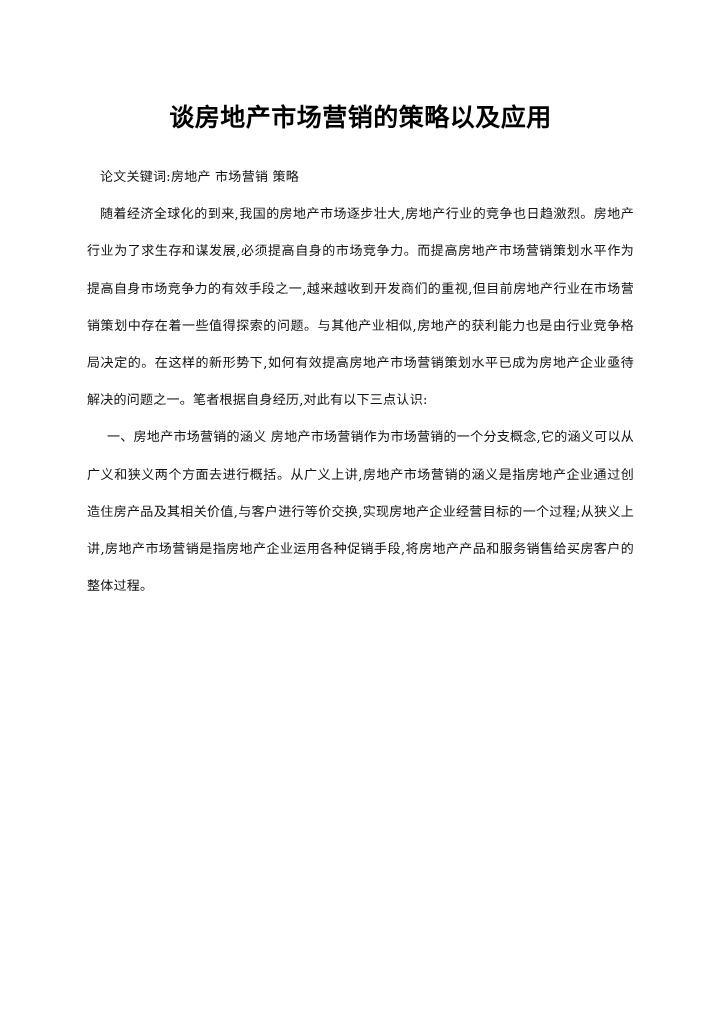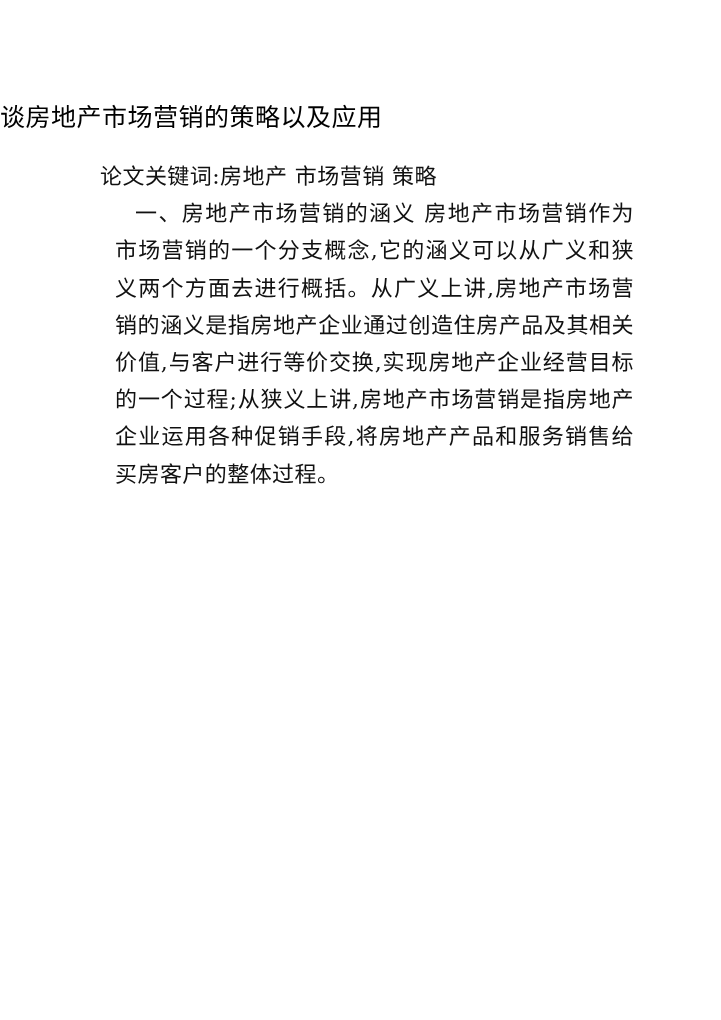--- a/index.html
+++ b/index.html
@@ -19,67 +19,67 @@
     color: #0a0a0a;
     box-sizing: border-box;
   }
 
   
   .doc-title {
     position: absolute;
     top: 84px;
     left: 0;
     width: 721px;
-    text-align: left;
+    text-align: center;
     font-size: 25px;
     line-height: 34px;
-    font-weight: 400;
+    font-weight: 700;
     letter-spacing: 0.5px;
     color: #000000;
     font-family: "DejaVu Serif", "Liberation Serif", serif;
   }
 
   
   .body-block {
     position: absolute;
     top: 158px;
     left: 87px;
     width: 547px;
   }
 
   .para {
     margin: 0;
-    font-size: 22px;
+    font-size: 13px;
     line-height: 37.2px;
     text-align: justify;
     text-justify: inter-ideograph;
     letter-spacing: 0.02em;
     color: #111111;
     word-break: break-all;
   }
 
   .para.indent {
     text-indent: 13px;
   }
 
   .para.indent-wide {
     text-indent: 20px;
-    margin-left: 28px;
   }
 </style>
 </head>
 <body>
 
 <div class="page">
 
   <h1 class="doc-title">谈房地产市场营销的策略以及应用</h1>
 
   <div class="body-block">
 
     <p class="para indent">论文关键词:房地产  市场营销  策略</p>
 
 
+    <p class="para indent">随着经济全球化的到来,我国的房地产市场逐步壮大,房地产行业的竞争也日趋激烈。房地产行业为了求生存和谋发展,必须提高自身的市场竞争力。而提高房地产市场营销策划水平作为提高自身市场竞争力的有效手段之一,越来越收到开发商们的重视,但目前房地产行业在市场营销策划中存在着一些值得探索的问题。与其他产业相似,房地产的获利能力也是由行业竞争格局决定的。在这样的新形势下,如何有效提高房地产市场营销策划水平已成为房地产企业亟待解决的问题之一。笔者根据自身经历,对此有以下三点认识:</p>
 
     <p class="para indent-wide">一、房地产市场营销的涵义  房地产市场营销作为市场营销的一个分支概念,它的涵义可以从广义和狭义两个方面去进行概括。从广义上讲,房地产市场营销的涵义是指房地产企业通过创造住房产品及其相关价值,与客户进行等价交换,实现房地产企业经营目标的一个过程;从狭义上讲,房地产市场营销是指房地产企业运用各种促销手段,将房地产产品和服务销售给买房客户的整体过程。</p>
 
   </div>
 
 </div>
 
 </body></html>

